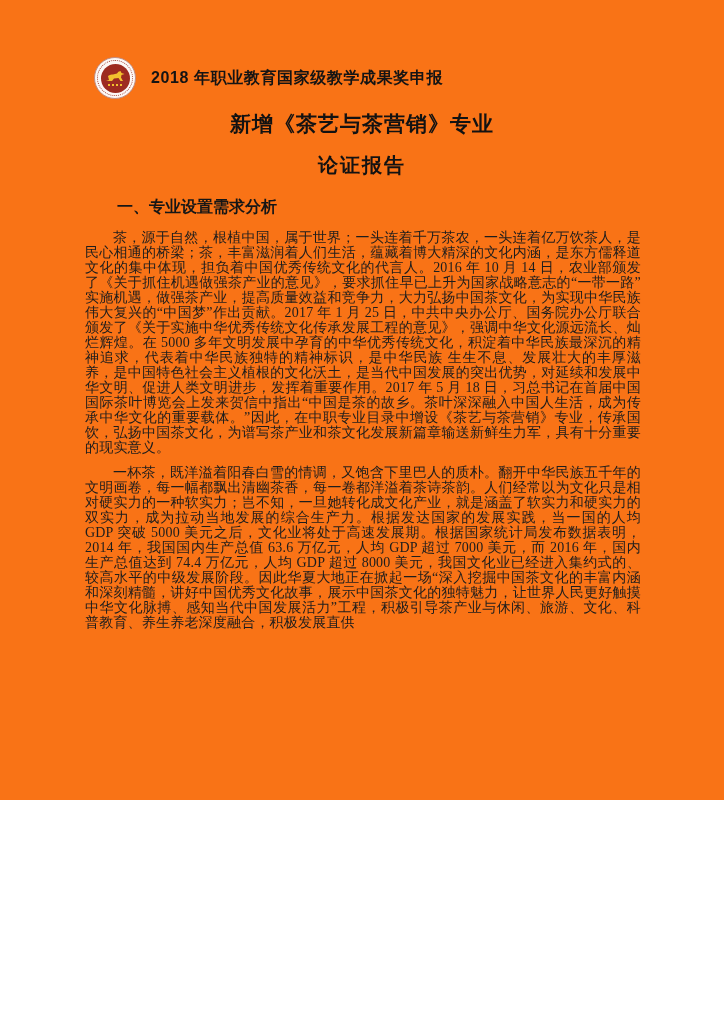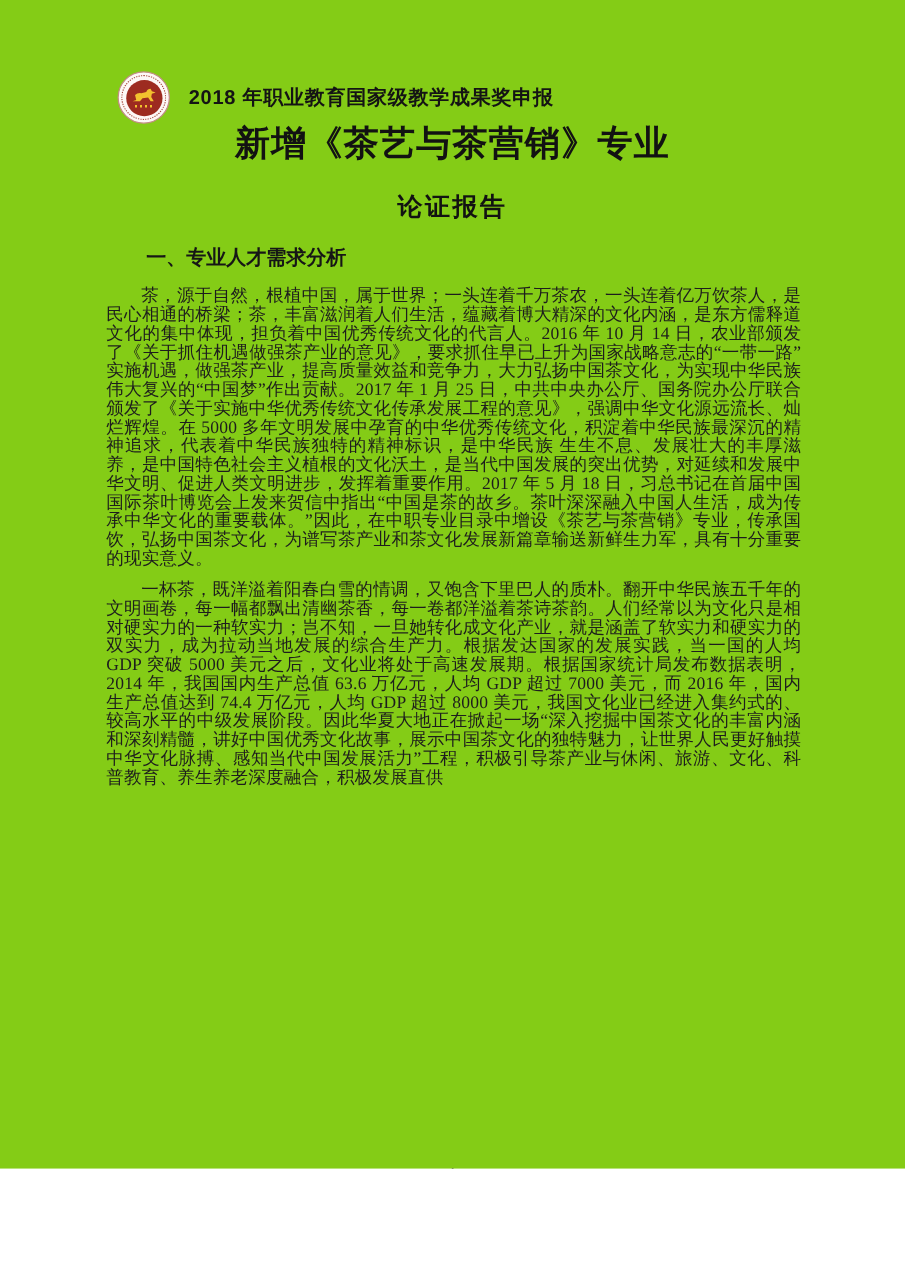--- a/index.html
+++ b/index.html
@@ -1,19 +1,19 @@
 <!DOCTYPE html>
 <html lang="zh"><head>
 <meta charset="utf-8">
 <style>
   html,body{margin:0;padding:0;background:#ffffff;}
   .page{
     position:relative;
-    width:724px;height:935px;
-    background:#84cc16;
+    width:724px;height:800px;
+    background:#f97316;
     color:#1d1d1d;
     font-family:"Liberation Serif","DejaVu Serif",serif;
     overflow:hidden;
   }
   
   .header-row{
     position:absolute;top:57px;left:94px;
     display:flex;align-items:center;gap:15px;
   }
   .seal{
@@ -39,21 +39,21 @@
     font-family:"Liberation Sans","DejaVu Sans",sans-serif;
     font-weight:700;font-size:16px;letter-spacing:0.6px;color:#141414;
     white-space:nowrap;
   }
   
   .doc-title{
     position:absolute;left:0;width:724px;text-align:center;
     font-family:"Liberation Sans","DejaVu Sans",sans-serif;
     font-weight:700;color:#121212;
   }
-  .doc-title.line1{top:96px;font-size:28px;letter-spacing:1px;}
+  .doc-title.line1{top:110px;font-size:21px;letter-spacing:1px;}
   .doc-title.line2{top:152px;font-size:20px;letter-spacing:2px;}
   
   .content{
     position:absolute;top:194px;left:85px;width:556px;
   }
   .section-heading{
     font-family:"Liberation Sans","DejaVu Sans",sans-serif;
     font-weight:700;font-size:16px;line-height:26px;
     margin:0;padding-left:32px;color:#161616;
   }
@@ -84,21 +84,21 @@
         <span class="seal-dots"></span>
       </span>
     </span>
     <span class="header-title">2018 年职业教育国家级教学成果奖申报</span>
   </div>
 
   <div class="doc-title line1">新增《茶艺与茶营销》专业</div>
   <div class="doc-title line2">论证报告</div>
 
   <div class="content">
-    <h2 class="section-heading">一、专业人才需求分析</h2>
+    <h2 class="section-heading">一、专业设置需求分析</h2>
     <p class="body-paragraph">茶，源于自然，根植中国，属于世界；一头连着千万茶农，一头连着亿万饮茶人，是民心相通的桥梁；茶，丰富滋润着人们生活，蕴藏着博大精深的文化内涵，是东方儒释道文化的集中体现，担负着中国优秀传统文化的代言人。2016 年 10 月 14 日，农业部颁发了《关于抓住机遇做强茶产业的意见》，要求抓住早已上升为国家战略意志的“一带一路”实施机遇，做强茶产业，提高质量效益和竞争力，大力弘扬中国茶文化，为实现中华民族伟大复兴的“中国梦”作出贡献。2017 年 1 月 25 日，中共中央办公厅、国务院办公厅联合颁发了《关于实施中华优秀传统文化传承发展工程的意见》，强调中华文化源远流长、灿烂辉煌。在 5000 多年文明发展中孕育的中华优秀传统文化，积淀着中华民族最深沉的精神追求，代表着中华民族独特的精神标识，是中华民族 生生不息、发展壮大的丰厚滋养，是中国特色社会主义植根的文化沃土，是当代中国发展的突出优势，对延续和发展中华文明、促进人类文明进步，发挥着重要作用。2017 年 5 月 18 日，习总书记在首届中国国际茶叶博览会上发来贺信中指出“中国是茶的故乡。茶叶深深融入中国人生活，成为传承中华文化的重要载体。”因此，在中职专业目录中增设《茶艺与茶营销》专业，传承国饮，弘扬中国茶文化，为谱写茶产业和茶文化发展新篇章输送新鲜生力军，具有十分重要的现实意义。</p>
 
     <p class="body-paragraph">一杯茶，既洋溢着阳春白雪的情调，又饱含下里巴人的质朴。翻开中华民族五千年的文明画卷，每一幅都飘出清幽茶香，每一卷都洋溢着茶诗茶韵。人们经常以为文化只是相对硬实力的一种软实力；岂不知，一旦她转化成文化产业，就是涵盖了软实力和硬实力的双实力，成为拉动当地发展的综合生产力。根据发达国家的发展实践，当一国的人均 GDP 突破 5000 美元之后，文化业将处于高速发展期。根据国家统计局发布数据表明，2014 年，我国国内生产总值 63.6 万亿元，人均 GDP 超过 7000 美元，而 2016 年，国内生产总值达到 74.4 万亿元，人均 GDP 超过 8000 美元，我国文化业已经进入集约式的、较高水平的中级发展阶段。因此华夏大地正在掀起一场“深入挖掘中国茶文化的丰富内涵和深刻精髓，讲好中国优秀文化故事，展示中国茶文化的独特魅力，让世界人民更好触摸中华文化脉搏、感知当代中国发展活力”工程，积极引导茶产业与休闲、旅游、文化、科普教育、养生养老深度融合，积极发展直供</p>
   </div>
 
   <div class="page-number">1</div>
 
 </div>
 
 </body></html>

